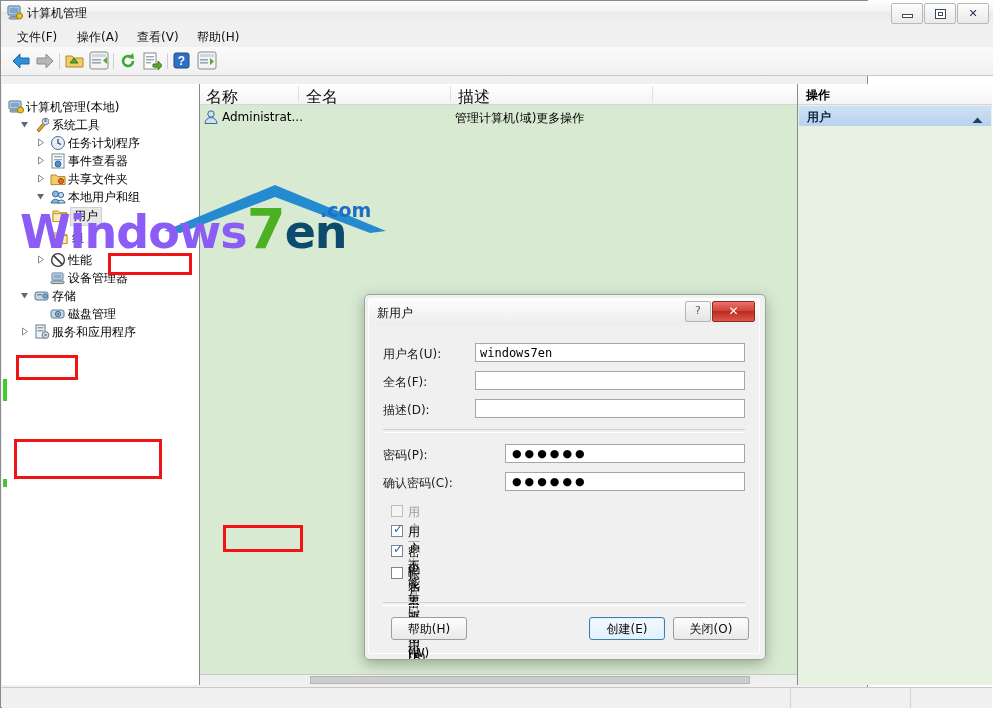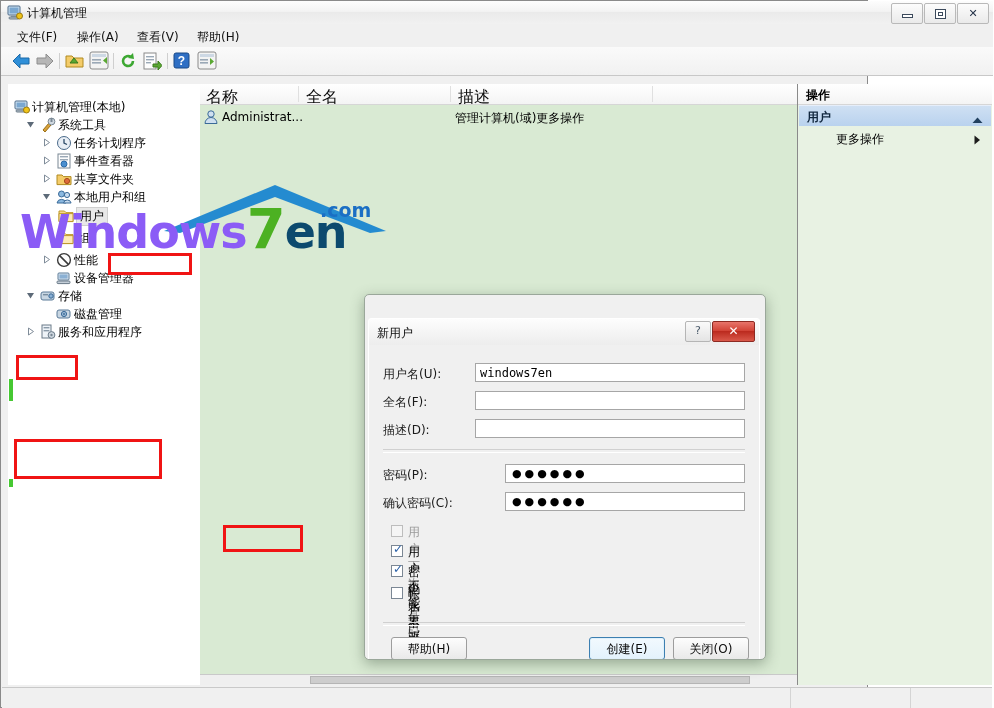--- a/index.html
+++ b/index.html
@@ -31,21 +31,21 @@
   .menubar{position:absolute;left:0;top:23px;width:992px;height:23px;background:#f0f0f0;border-bottom:1px solid #e2e2e2;}
   .menubar .mi{position:absolute;top:4px;font-size:12px;color:#111;padding:1px 4px;}
 
   
   .toolbar{position:absolute;left:0;top:46px;width:992px;height:28px;
     background:linear-gradient(to bottom,#fafafa,#f1f1f1);border-bottom:1px solid #c8c8c8;}
   .tbsep{position:absolute;top:6px;width:1px;height:16px;background:#cfcfcf;}
 
   
   .content{position:absolute;left:1px;top:74px;width:990px;height:610px;}
-  .tree-pane{position:absolute;left:6px;top:9px;width:197px;height:601px;background:#fff;border-right:1px solid #8a8a8a;overflow:hidden;}
+  .tree-pane{position:absolute;left:0;top:9px;width:197px;height:601px;background:#fff;border-right:1px solid #8a8a8a;overflow:hidden;}
   .list-pane{position:absolute;left:198px;top:9px;width:597px;height:601px;background:#d9ead3;border-right:1px solid #8a8a8a;overflow:hidden;}
   .act-pane{position:absolute;left:796px;top:9px;width:194px;height:601px;background:#e8f2e3;overflow:hidden;}
 
   
   .tnode{position:absolute;height:17px;white-space:nowrap;font-size:12px;color:#000;}
   .tnode .lbl{position:absolute;left:20px;top:1px;}
   .tnode.sel .lbl{background:#e8e8e8;border:1px solid #cfcfcf;padding:0 3px;top:0px;left:18px;}
   .tw{position:absolute;left:0px;top:4px;width:9px;height:9px;}
   .tw svg{display:block;}
   .ticon{position:absolute;left:2px;top:1px;width:16px;height:16px;}
@@ -88,21 +88,21 @@
   .wm .b{color:#8b5cf6;}
   .wm .g7{color:#4cb122;font-size:56px;}
   .wm .gr{color:#0c4a6e;}
   .wm .dotcom{position:absolute;left:300px;top:12px;font-size:19px;font-weight:bold;color:#1b6fc4;}
 
   
   .dlg{position:absolute;left:362px;top:219px;width:400px;height:364px;
     border:1px solid #9aa79a;border-radius:5px;background:#f0f0f0;
     box-shadow:0 4px 14px rgba(70,90,70,.45);overflow:hidden;}
   .dlg .inner{position:absolute;left:3px;top:3px;width:392px;height:356px;
-    border:1px solid #ffffff;border-radius:3px;background:#f0f0f0;box-sizing:border-box;margin-top:20px;}
+    border:1px solid #ffffff;border-radius:3px;background:#f0f0f0;box-sizing:border-box;}
   .dlg-tb{position:absolute;left:0;top:0;width:390px;height:26px;
     background:linear-gradient(to bottom,#fdfdfd,#ededed);}
   .dlg-tb .t{position:absolute;left:8px;top:6px;font-size:12px;color:#0b0b0b;}
   .dlg-help{position:absolute;right:48px;top:2px;width:24px;height:19px;border:1px solid #b5b5b5;border-radius:2px;
     background:linear-gradient(to bottom,#fafafa,#e4e4e4);}
   .dlg-help span{position:absolute;left:0;right:0;top:2px;text-align:center;font-size:11px;color:#4a5a6a;}
   .dlg-close{position:absolute;right:4px;top:2px;width:41px;height:19px;border:1px solid #8d2a22;border-radius:2px;
     background:linear-gradient(to bottom,#e8746a 0%,#d24437 45%,#bc2b1f 50%,#d9584a 100%);}
   .dlg-close span{position:absolute;left:0;right:0;top:2px;text-align:center;font-size:12px;color:#fff;font-weight:bold;}
 
@@ -454,28 +454,20 @@
 
     <div class="act-pane">
       <div class="ahead">
         <span class="t">操作</span>
       </div>
       <div class="agroup">
         <span class="t">用户</span>
         <span class="chev">
           <svg width="11" height="7" viewBox="0 0 11 7">
               <path d="M0.5 6 L5.5 0.5 L10.5 6 Z" fill="#21405f"></path>
-            </svg>
-        </span>
-      </div>
-      <div class="aitem">
-        <span class="t">更多操作</span>
-        <span class="arw">
-          <svg width="7" height="10" viewBox="0 0 7 10">
-              <path d="M0.5 0.5 L6 5 L0.5 9.5 Z" fill="#1d1d1d"></path>
             </svg>
         </span>
       </div>
     </div>
 
     <div class="wm">
       <span class="roof">
         <svg width="230" height="52" viewBox="0 0 230 52">
           <path d="M115 2 L226 48 L210 50 L115 14 L20 50 L4 48 Z" fill="#1a86d0" opacity="0.95"></path>
         </svg>

